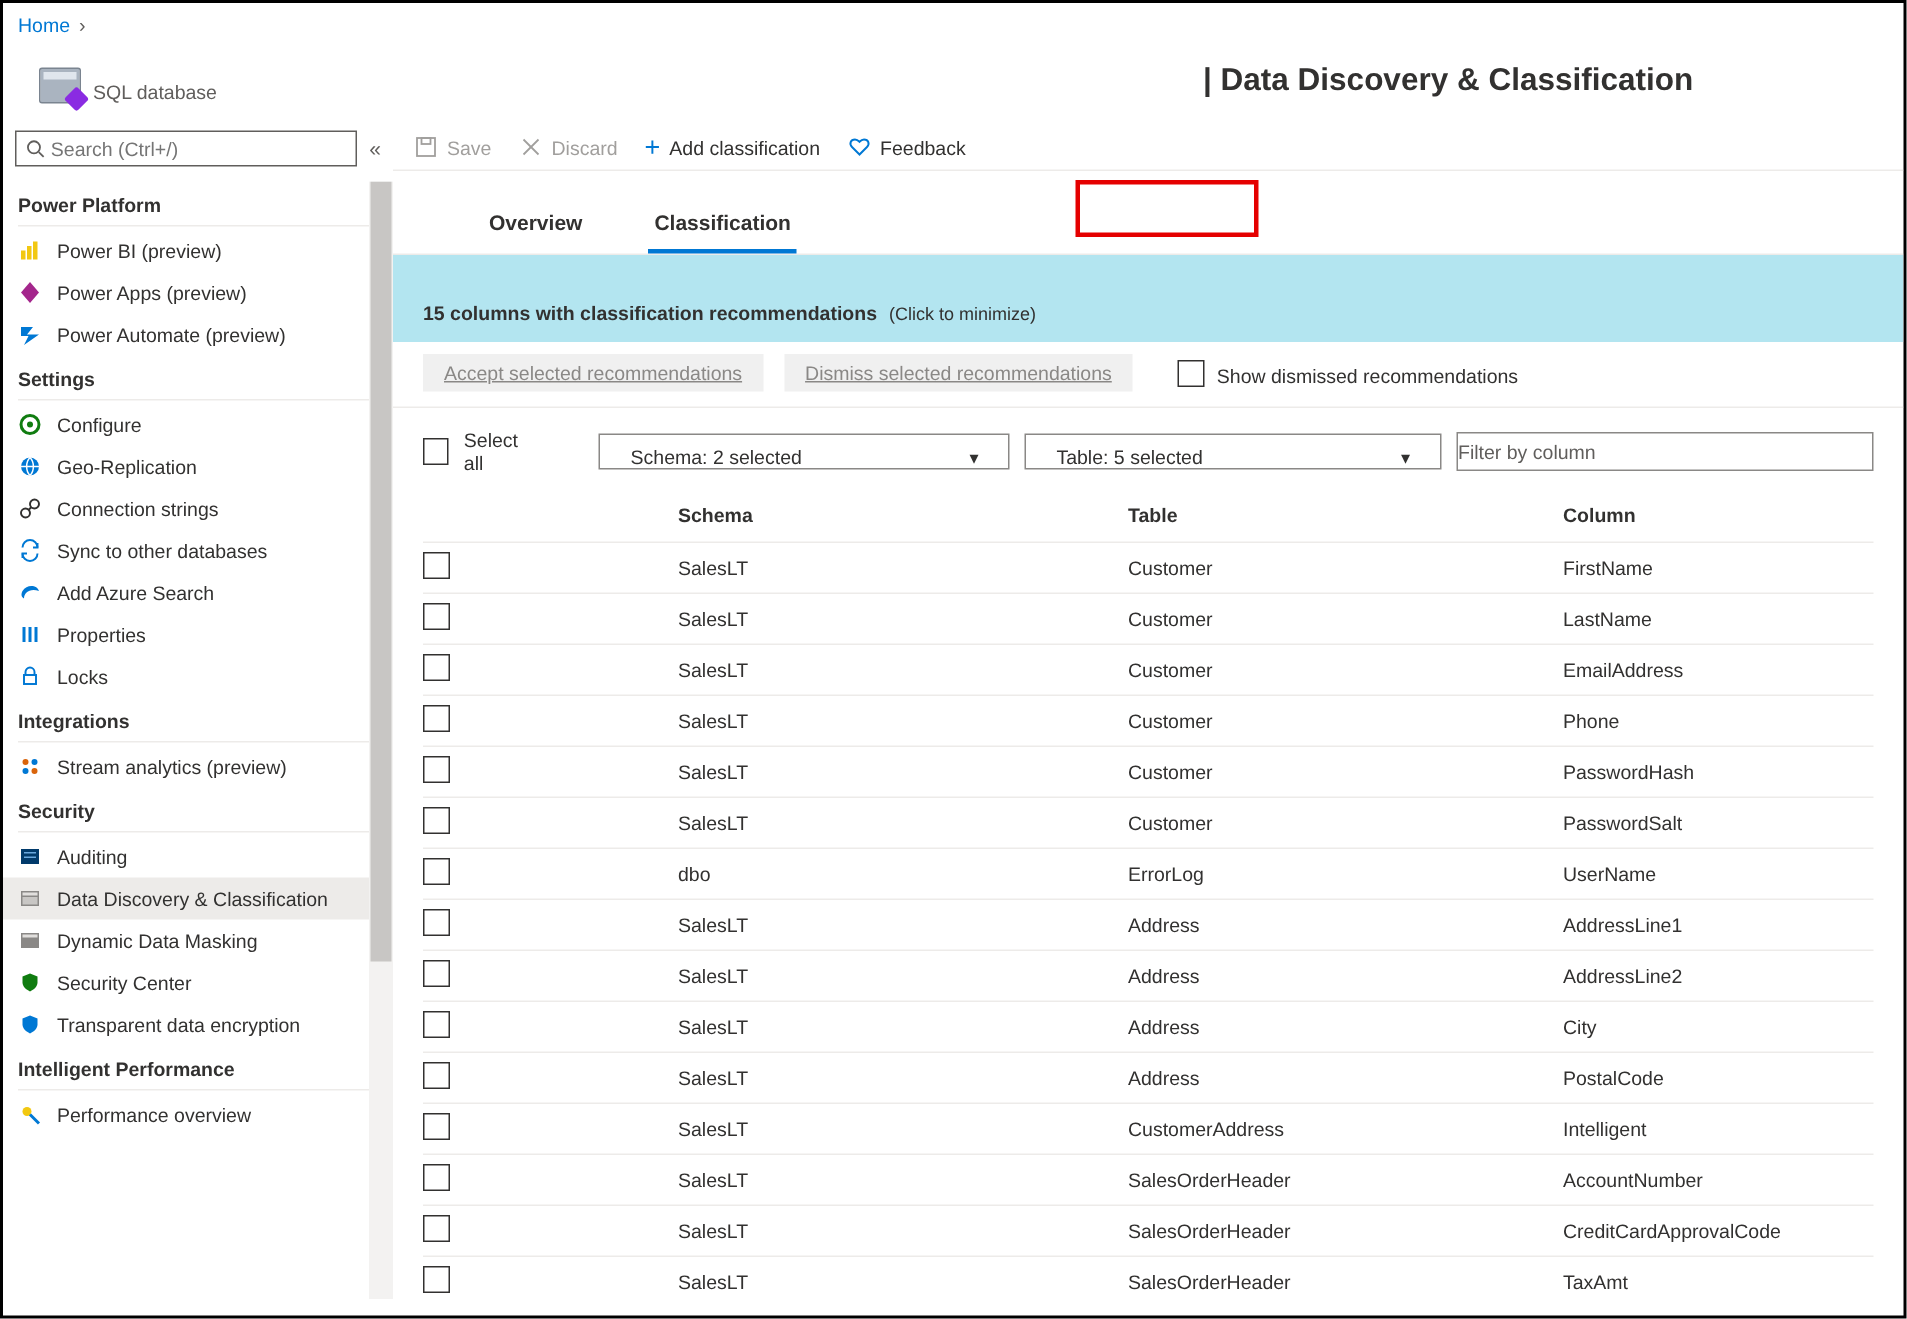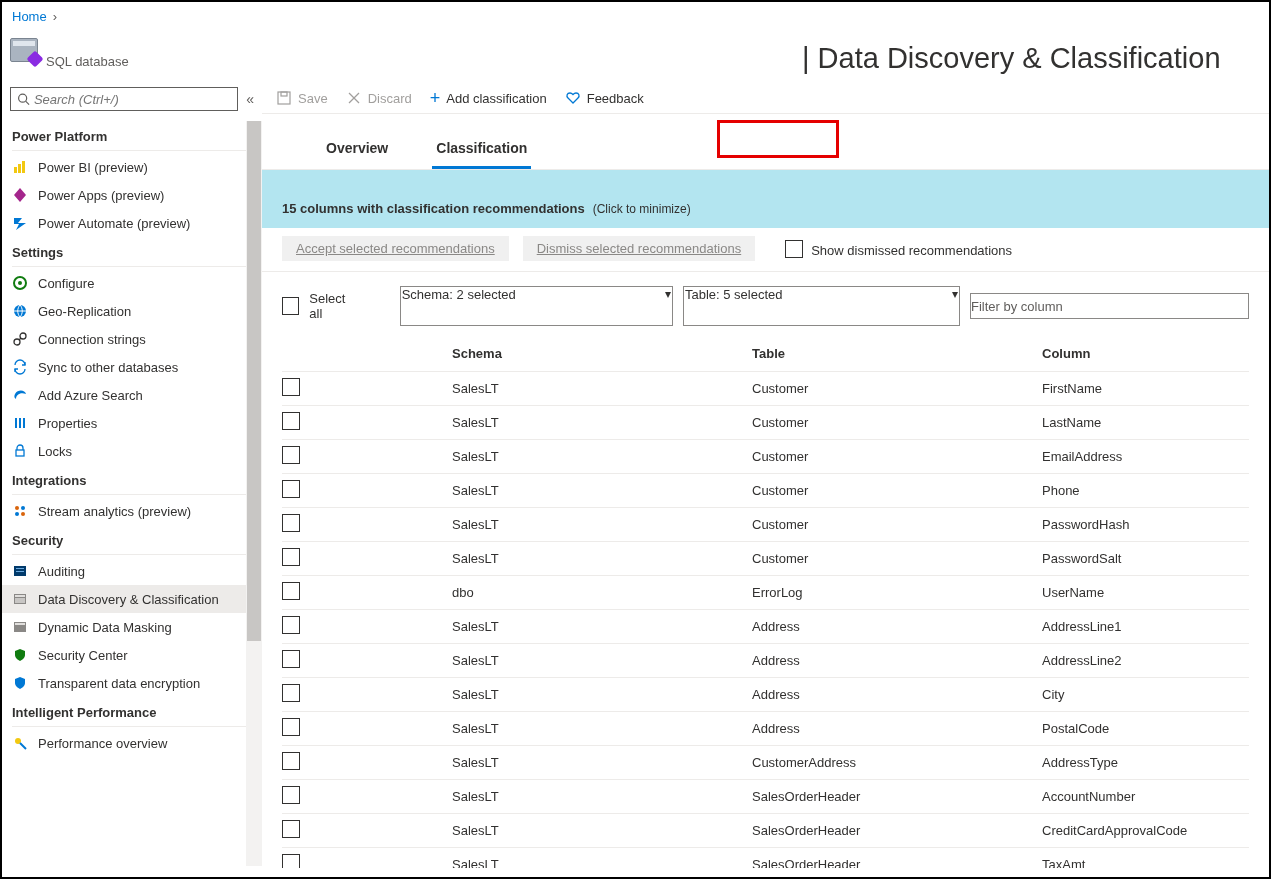--- a/index.html
+++ b/index.html
@@ -5,36 +5,36 @@
   * { box-sizing: border-box; margin: 0; padding: 0; }
   html, body { font-family: "Segoe UI", Arial, sans-serif; font-size: 13px; color: #323130; background: #fff; height: 100%; }
   body { width: 1271px; height: 879px; border: 2px solid #000; overflow: hidden; position: relative; }
 
   
   .breadcrumb { height: 28px; display: flex; align-items: center; padding: 4px 10px; font-size: 13px; }
   .breadcrumb a { color: #0078d4; text-decoration: none; }
   .breadcrumb .chev { color: #605e5c; margin-left: 6px; }
 
   
-  .header-row { display: flex; align-items: flex-start; padding: 8px 12px 14px 8px; }
+  .header-row { display: flex; align-items: flex-end; padding: 8px 12px 14px 24px; }
   .db-icon { width: 28px; height: 24px; margin-right: 8px; background: linear-gradient(#aab4c0, #aab4c0); border: 1px solid #7a8490; border-radius: 2px; position: relative; }
   .db-icon::before { content: ""; position: absolute; left: 2px; right: 2px; top: 2px; height: 5px; background: #e0e6ed; }
   .db-icon::after { content: ""; position: absolute; right: -4px; bottom: -4px; width: 12px; height: 12px; background: #8a2be2; transform: rotate(45deg); border-radius: 2px; }
   .db-label { color: #605e5c; font-size: 13px; margin-top: 16px; }
-  .page-title { position: absolute; left: 800px; top: 40px; font-size: 29px; font-weight: 400; color: #323130; }
+  .page-title { position: absolute; left: 800px; top: 40px; font-size: 21px; font-weight: 700; color: #323130; }
 
   
   .layout { display: flex; height: calc(100% - 90px); }
 
   
   .sidebar { width: 260px; flex: 0 0 260px; border-right: 0; position: relative; }
   .search-row { display: flex; align-items: center; padding: 4px 8px 10px 8px; gap: 8px; }
   .search-box { flex: 1; display: flex; align-items: center; border: 1px solid #605e5c; height: 24px; padding: 0 6px; }
   .search-box svg { width: 14px; height: 14px; margin-right: 4px; }
-  .search-box input { border: none; outline: none; font-size: 13px; width: 100%; font-style: italic; color: #14532d; background: transparent; }
+  .search-box input { border: none; outline: none; font-size: 13px; width: 100%; color: #14532d; background: transparent; }
   .collapse-btn { color: #605e5c; cursor: pointer; font-size: 14px; }
 
   .side-scroll { height: calc(100% - 40px); overflow: hidden; position: relative; }
   .scroll-track { position: absolute; right: 0; top: 0; bottom: 0; width: 16px; background: #f3f2f1; }
   .scroll-thumb { position: absolute; right: 1px; top: 0; width: 14px; height: 520px; background: #c8c6c4; }
   .scroll-btn { position: absolute; right: 0; width: 16px; height: 16px; text-align: center; font-size: 10px; color: #605e5c; background: #f3f2f1; line-height: 16px; cursor: pointer; }
   .scroll-btn.up { top: 0; }
   .nav-content { padding-right: 0; }
 
   .nav-section-title { font-weight: 600; padding: 8px 10px 4px 10px; font-size: 13px; color: #323130; }
@@ -61,21 +61,21 @@
   .reco-banner b { font-weight: 700; margin-top: 19px; }
   .reco-banner .hint { color: #323130; font-size: 12px; }
 
   .reco-actions { display: flex; align-items: center; gap: 14px; padding: 8px 20px 10px 20px; border-bottom: 1px solid #edebe9; }
   .ghost-btn { background: #f0f0f0; color: #8a8886; padding: 5px 14px; font-size: 13px; cursor: default; text-decoration: underline; }
   .checkline { display: flex; align-items: flex-end; gap: 8px; margin-left: 16px; }
   .chk { width: 18px; height: 18px; border: 1px solid #323130; display: inline-block; cursor: pointer; }
 
   .filter-row { display: flex; align-items: center; gap: 10px; padding: 14px 20px 10px 20px; }
   .selectall { display: flex; align-items: center; gap: 10px; margin-right: 30px; }
-  .dropdown { display: flex; align-items: flex-start; justify-content: space-between; border: 1px solid #8a8886; height: 40px; padding: 0 1px; cursor: pointer; font-size: 13px; }
+  .dropdown { display: flex; align-items: flex-end; justify-content: space-between; border: 1px solid #8a8886; height: 24px; padding: 0 20px; cursor: pointer; font-size: 13px; }
   .dropdown .chev-d { font-size: 12px; color: #323130; }
   .dd-schema { width: 284px; }
   .dd-table { width: 288px; }
   .filter-input { border: 1px solid #8a8886; height: 26px; padding: 0 0; font-size: 13px; color: #4c1d95; width: 290px; }
   .filter-input::placeholder { color: #605e5c; }
 
   .table { padding: 0 20px; }
   .thead, .trow { display: grid; grid-template-columns: 170px 300px 290px 1fr; align-items: center; border-bottom: 1px solid #edebe9; }
   .thead { font-weight: 600; padding: 8px 0; }
   .trow { padding: 4px 0; }
@@ -422,21 +422,21 @@
           <div class="trow">
             <div class="tcell tcheck"><span class="chk"></span></div>
             <div class="tcell">SalesLT</div>
             <div class="tcell">Address</div>
             <div class="tcell">PostalCode</div>
           </div>
           <div class="trow">
             <div class="tcell tcheck"><span class="chk"></span></div>
             <div class="tcell">SalesLT</div>
             <div class="tcell">CustomerAddress</div>
-            <div class="tcell">AddressType</div>
+            <div class="tcell">Intelligent</div>
           </div>
           <div class="trow">
             <div class="tcell tcheck"><span class="chk"></span></div>
             <div class="tcell">SalesLT</div>
             <div class="tcell">SalesOrderHeader</div>
             <div class="tcell">AccountNumber</div>
           </div>
           <div class="trow">
             <div class="tcell tcheck"><span class="chk"></span></div>
             <div class="tcell">SalesLT</div>

